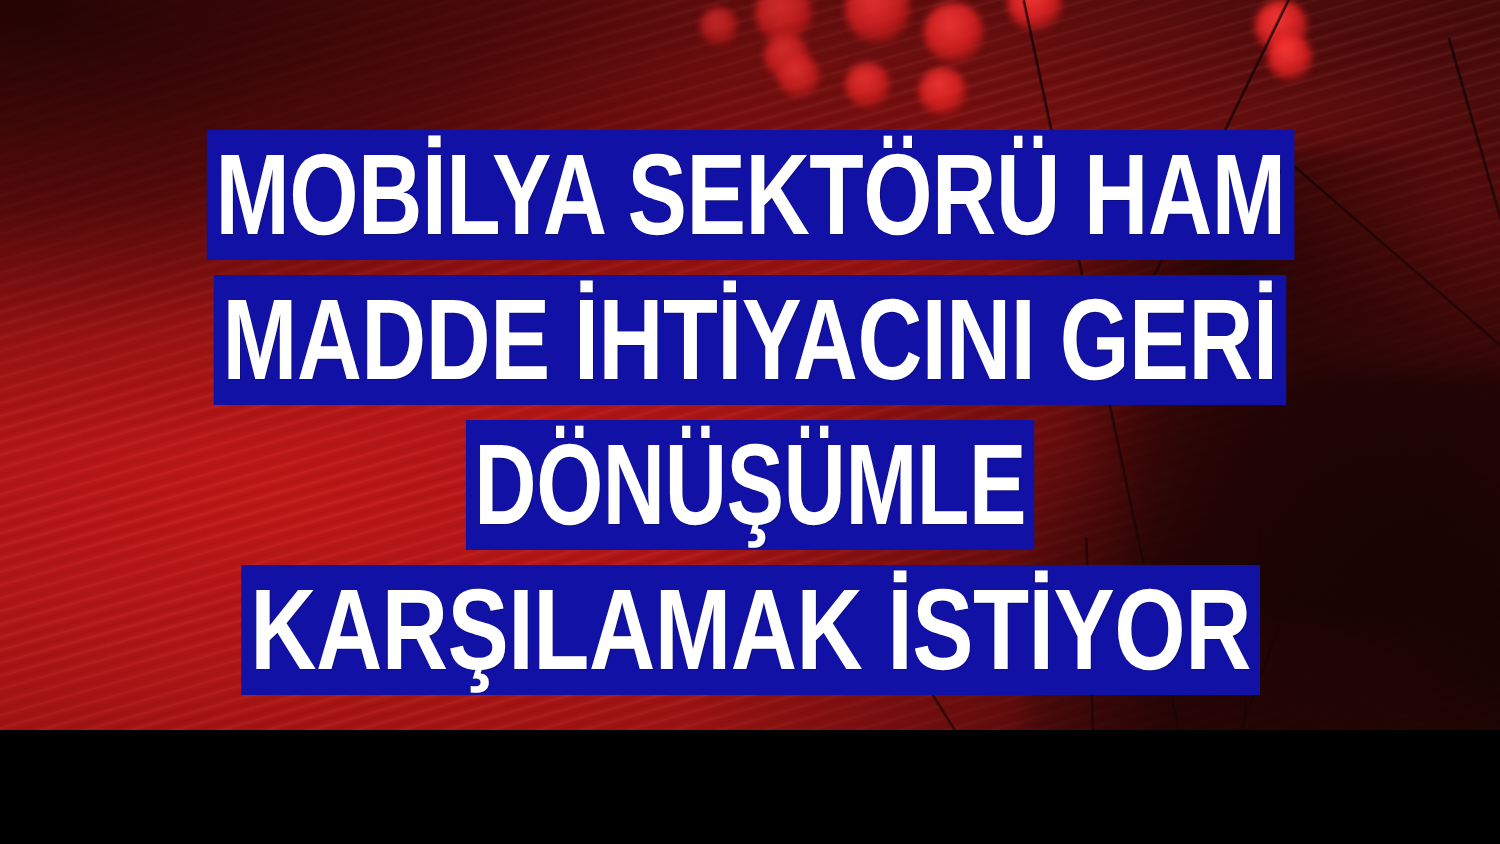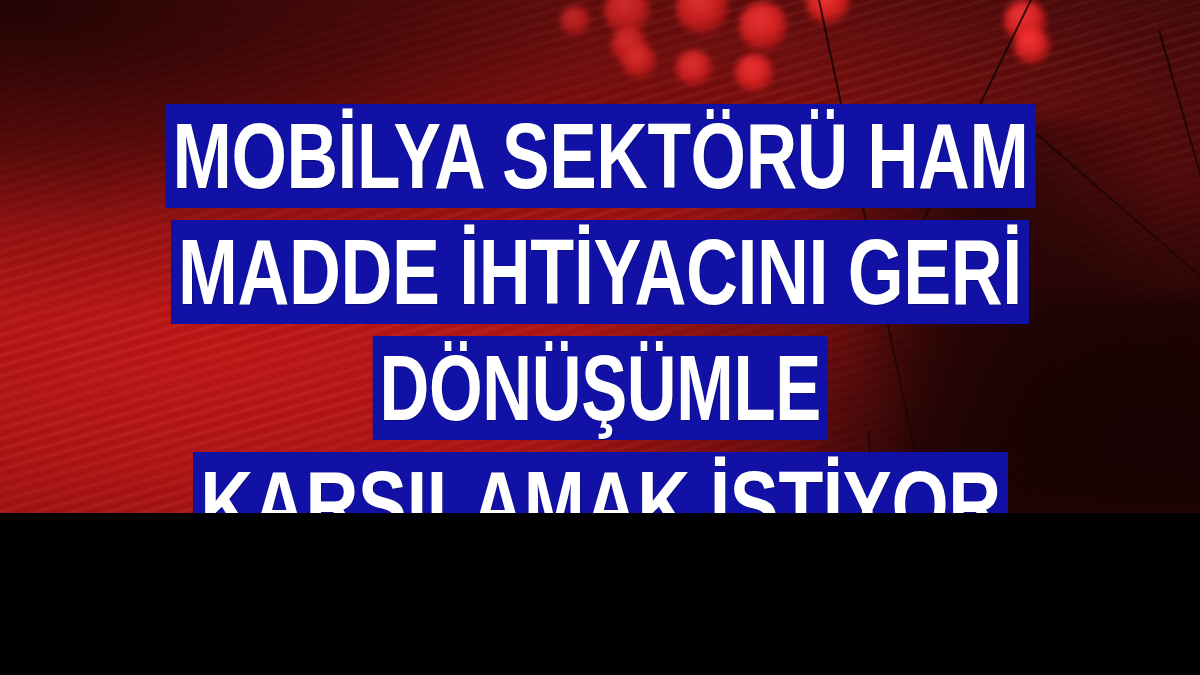--- a/index.html
+++ b/index.html
@@ -4,21 +4,21 @@
 <title>Haber Görseli</title>
 <style>
   html, body {
     margin: 0;
     padding: 0;
     background: #000;
   }
   #stage {
     position: relative;
     width: 1200px;
-    height: 513px;
+    height: 584px;
     overflow: hidden;
     font-family: "Liberation Sans", "DejaVu Sans", sans-serif;
     background: #8b1212;
   }
 
   
   .bg-layer {
     position: absolute;
     inset: 0;
     pointer-events: none;

